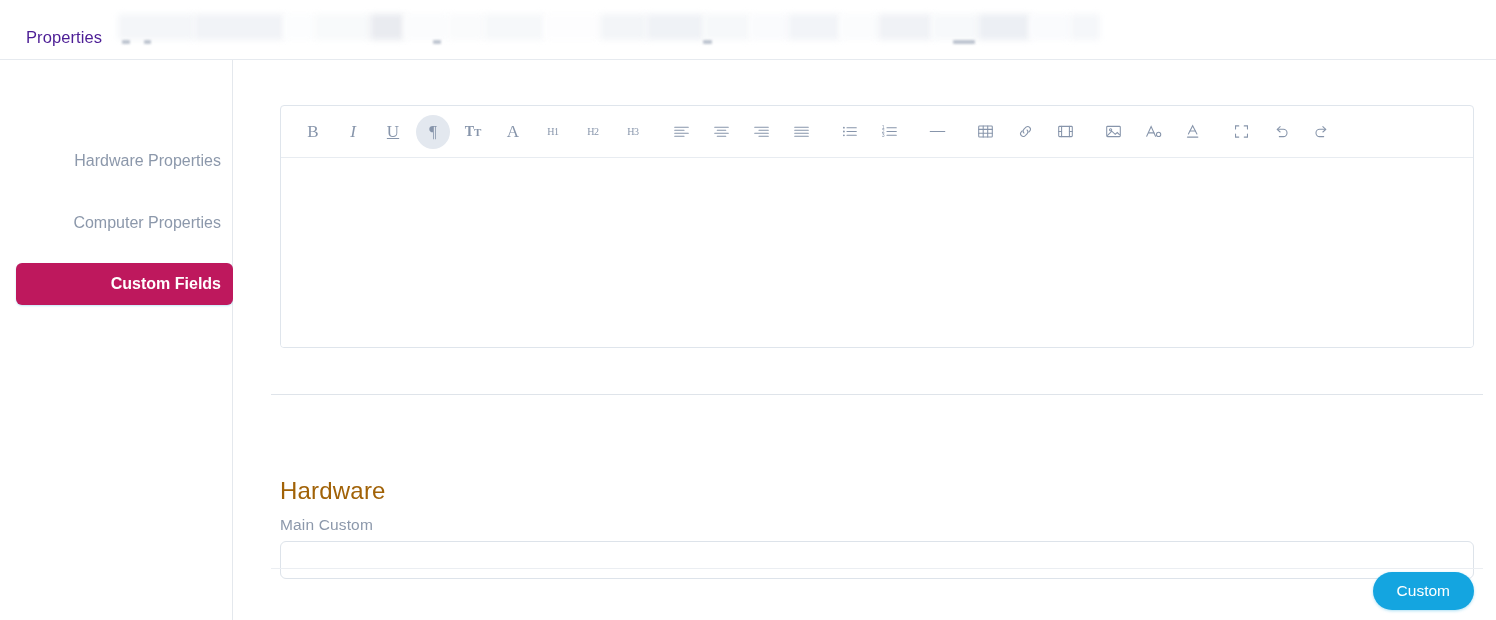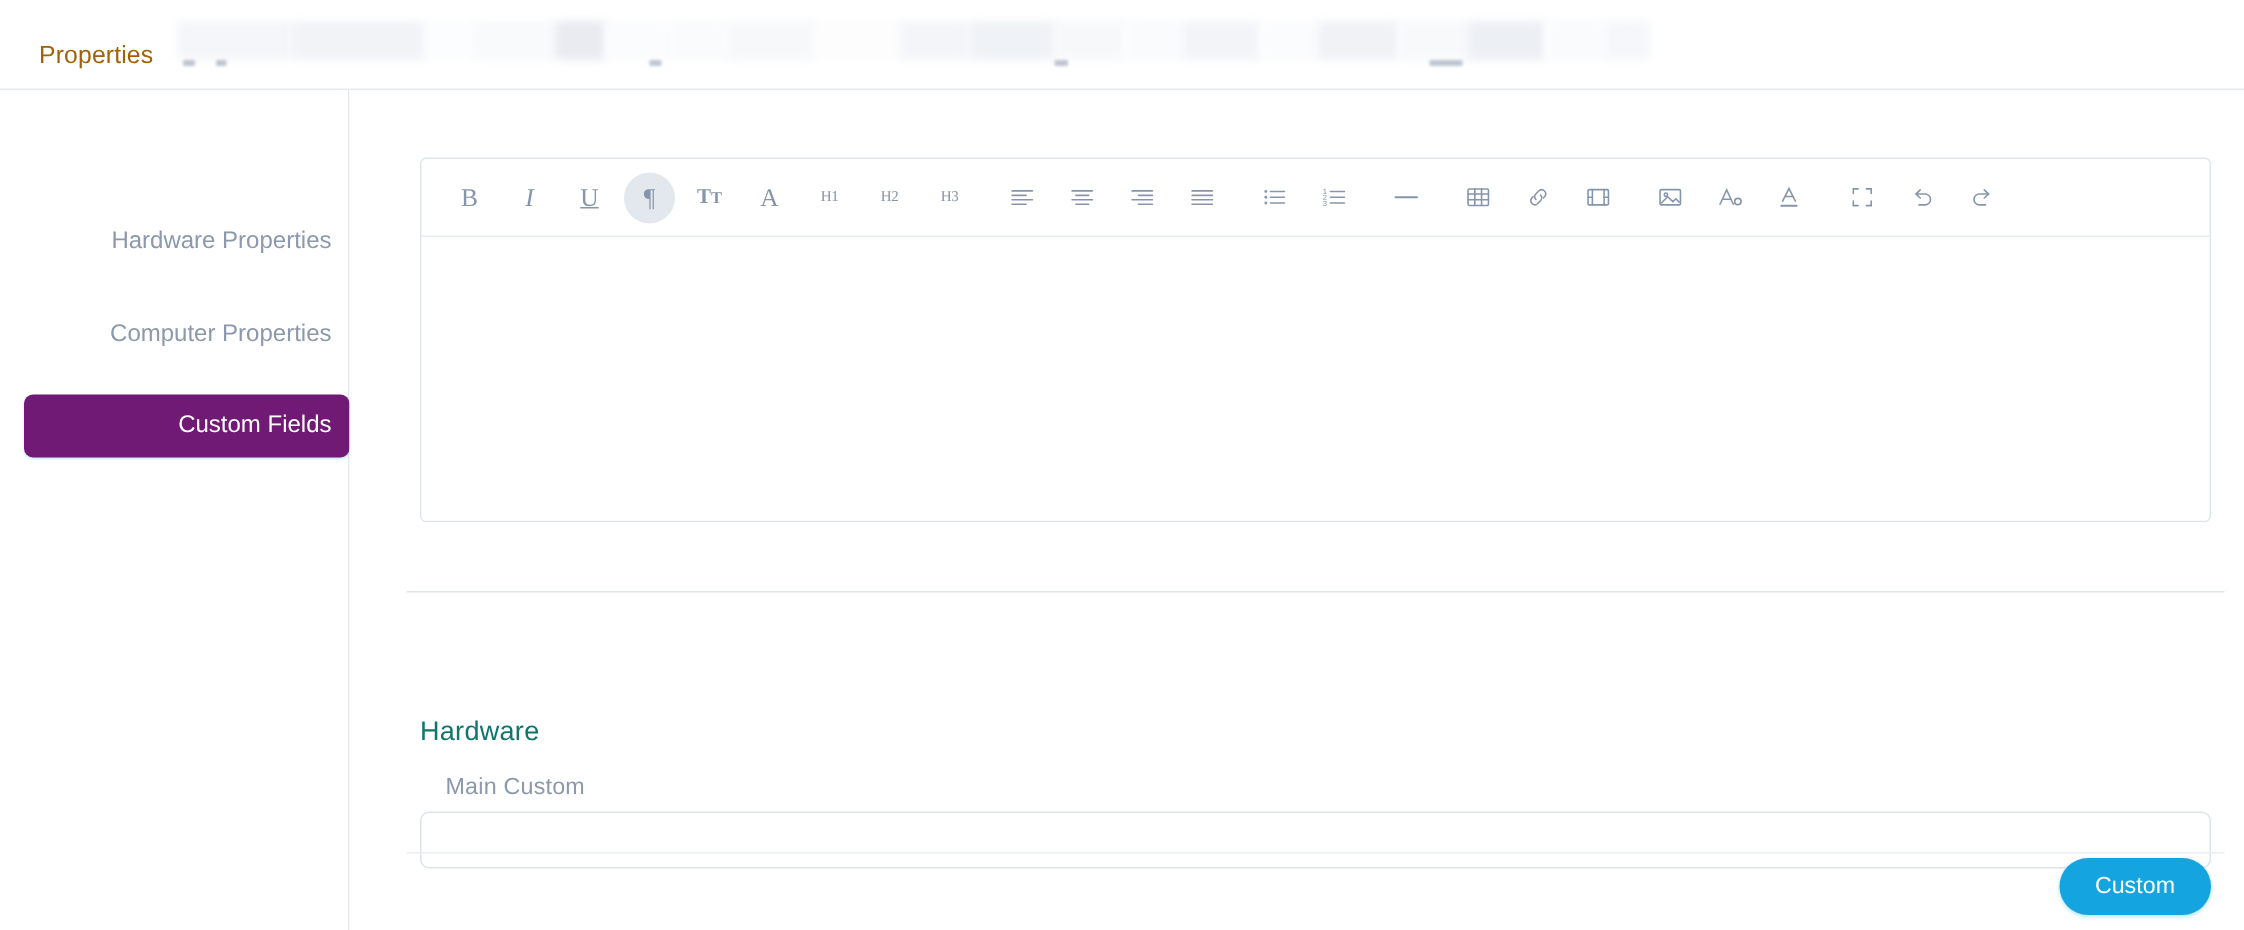--- a/index.html
+++ b/index.html
@@ -21,21 +21,21 @@
     border-bottom: 1px solid #e6eaef;
   }
   .tab {
     position: absolute;
     left: 16px; top: 0;
     height: 74px;
     display: flex;
     align-items: center;
     padding: 0 12px 0 10px;
     font-size: 16.5px;
-    color: #a16207;
+    color: #4c1d95;
     letter-spacing: .1px;
     white-space: nowrap;
   }
   .tab.active::after {
     content: "";
     position: absolute;
     left: 0; right: 0; bottom: 0;
     height: 3px;
     background: #3c7ad1;
     border-radius: 2px;
@@ -90,23 +90,23 @@
     align-items: center;
     justify-content: flex-end;
     padding-right: 12px;
     font-size: 16px;
     color: #8c98ab;
     border-radius: 6px;
     cursor: pointer;
     white-space: nowrap;
   }
   .side-item.active {
-    background: #701a75;
+    background: #be185d;
     color: #ffffff;
-    font-weight: normal;
+    font-weight: bold;
     box-shadow: 0 1px 2px rgba(15,163,222,.25);
   }
 
   
   .main {
     position: absolute;
     left: 233px; top: 0;
     width: 1263px; height: 560px;
     background: #ffffff;
   }
@@ -167,22 +167,22 @@
 
   .divider {
     position: absolute;
     height: 1px;
     background: #dfe4ea;
   }
   .divider.soft { background: #ebeef2; }
 
   .section-title {
     position: absolute;
-    font-size: 18px;
-    color: #0f766e;
+    font-size: 24px;
+    color: #a16207;
     letter-spacing: .2px;
     white-space: nowrap;
   }
 
   .text-input {
     position: absolute;
     left: 47px;
     width: 1194px;
     height: 38px;
     border: 1px solid #dde3ea;
@@ -410,21 +410,21 @@
             </svg>
           </div>
         </div>
       <div class="editor-body"></div>
     </div>
 
     <div class="divider" style="left:38px; top:334px; width:1212px"></div>
 
     <div class="section-title" style="left:47px; top:417px">Hardware</div>
 
-    <div class="field-label" style="left:64px; top:456px">Main Custom</div>
+    <div class="field-label" style="left:47px; top:456px">Main Custom</div>
 
     <input class="text-input" style="top: 481px;" type="text" placeholder="">
 
     <div class="divider soft" style="left:38px; top:508px; width:1212px"></div>
 
     <button class="btn-primary">Custom</button>
   </div>
 </div>
 
 </body></html>

